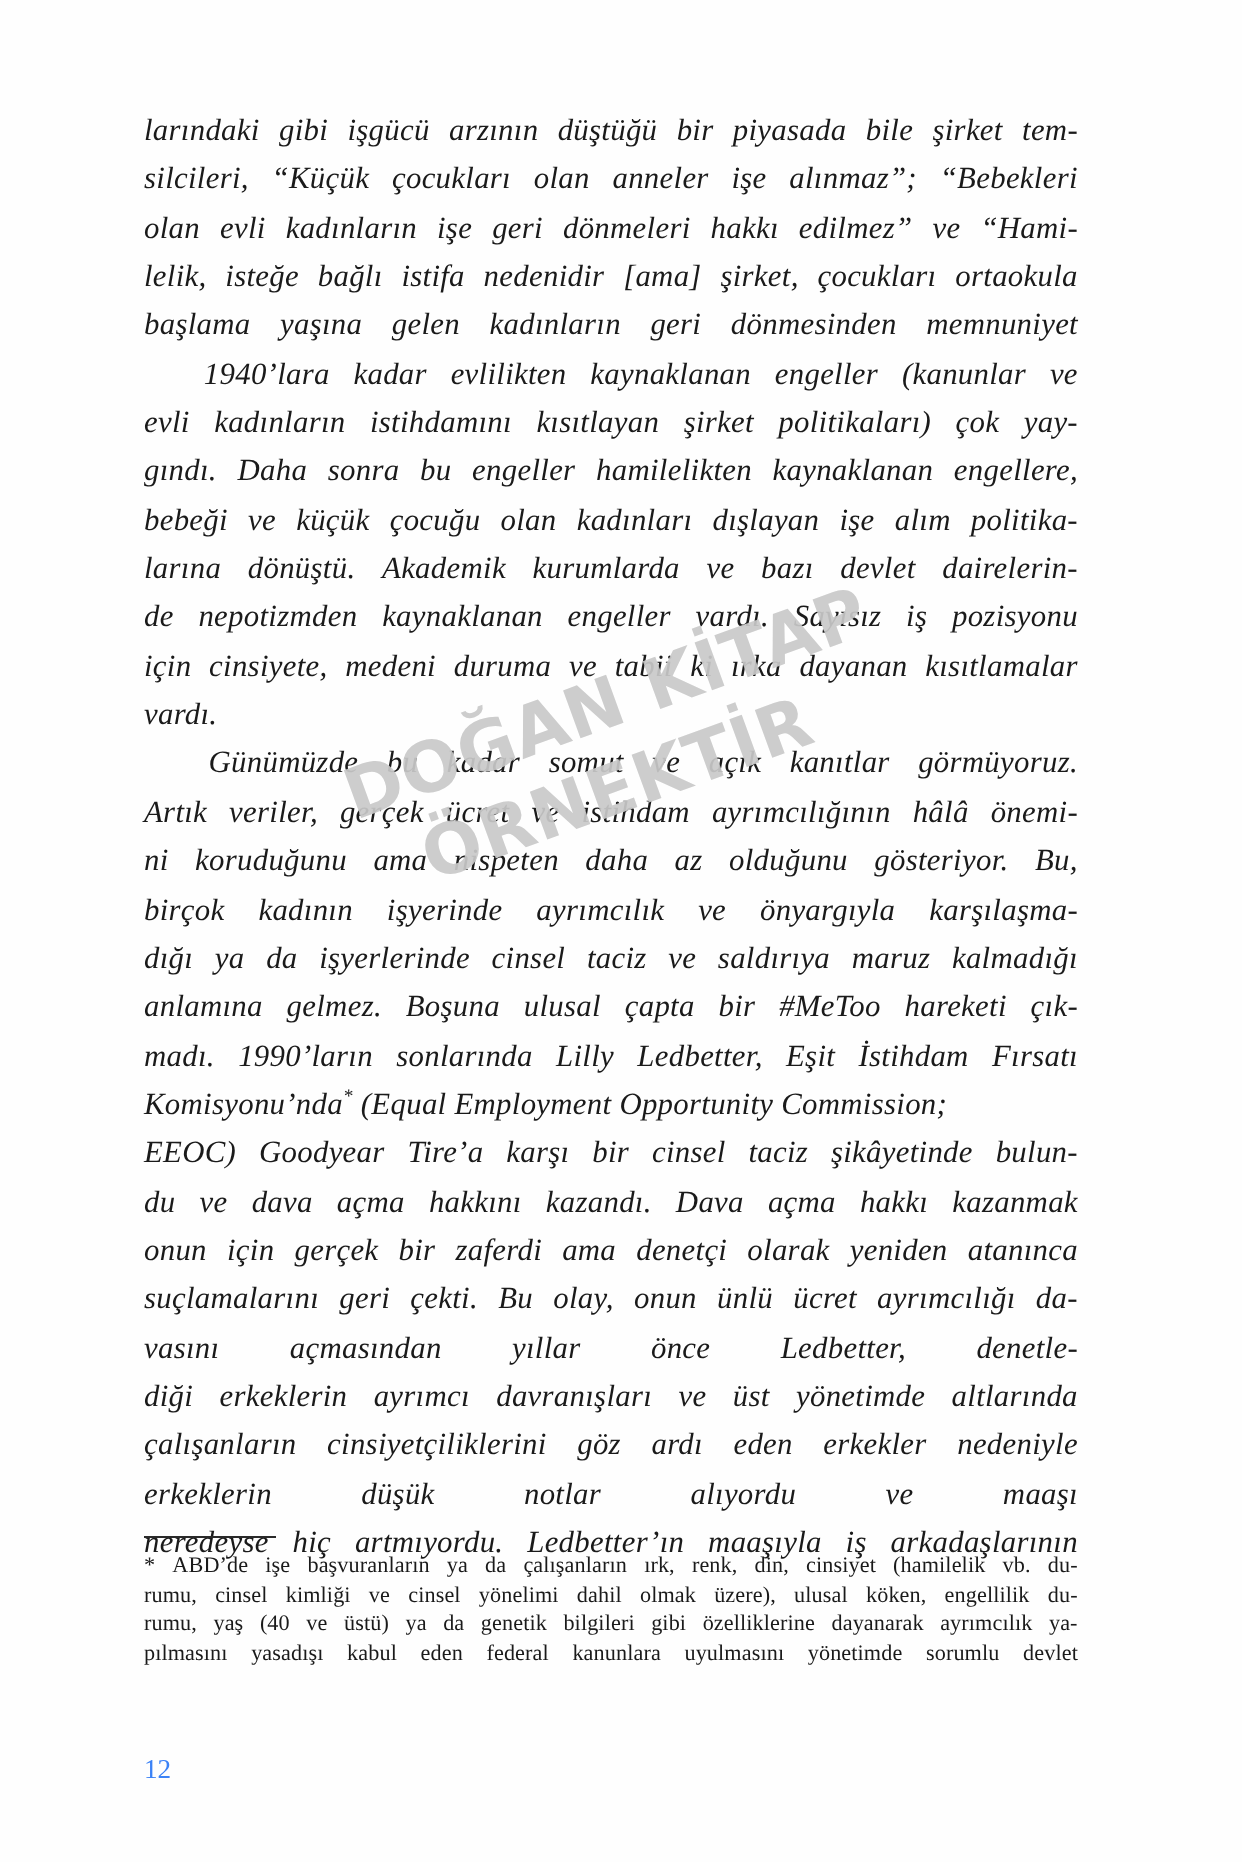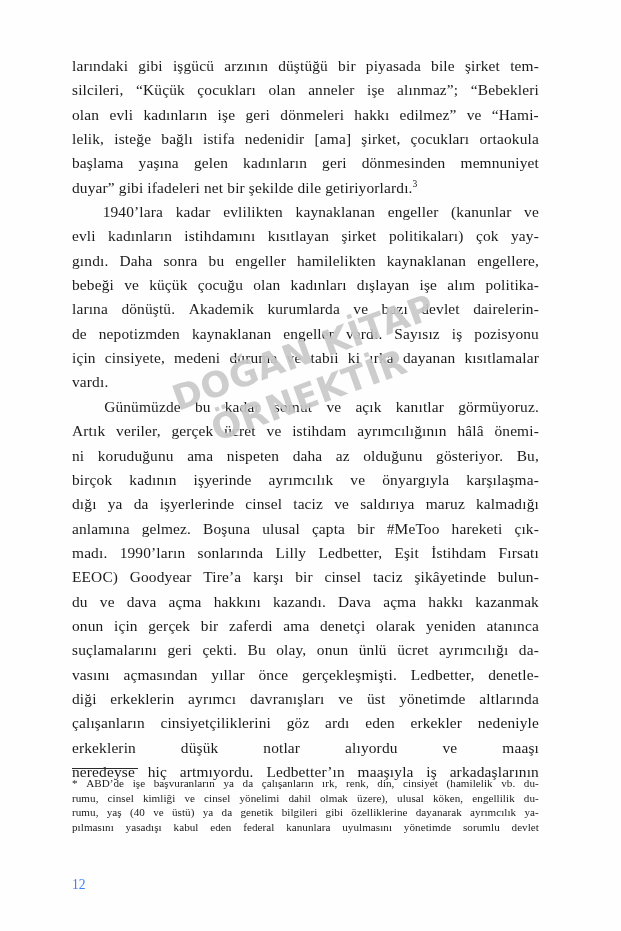--- a/index.html
+++ b/index.html
@@ -67,20 +67,21 @@
     margin: 0;
   }
 
   .ln {
     display: block;
     height: 24.35px;
     line-height: 24.35px;
     font-size: 15.4px;
     white-space: nowrap;
     letter-spacing: 0.01em;
+    font-style: italic;
   }
   
   .ln.just {
     display: flex;
     justify-content: space-between;
     white-space: pre;
   }
   .ln.just > span { white-space: pre; }
 
   sup {
@@ -139,45 +140,45 @@
     <div class="wm-line-2">ÖRNEKTİR</div>
   </div>
 
   <div id="textblock">
       <div class="para">
         <div class="ln just"><span>larındaki</span><span>gibi</span><span>işgücü</span><span>arzının</span><span>düştüğü</span><span>bir</span><span>piyasada</span><span>bile</span><span>şirket</span><span>tem-</span></div>
         <div class="ln just"><span>silcileri,</span><span>“Küçük</span><span>çocukları</span><span>olan</span><span>anneler</span><span>işe</span><span>alınmaz”;</span><span>“Bebekleri</span></div>
         <div class="ln just"><span>olan</span><span>evli</span><span>kadınların</span><span>işe</span><span>geri</span><span>dönmeleri</span><span>hakkı</span><span>edilmez”</span><span>ve</span><span>“Hami-</span></div>
         <div class="ln just"><span>lelik,</span><span>isteğe</span><span>bağlı</span><span>istifa</span><span>nedenidir</span><span>[ama]</span><span>şirket,</span><span>çocukları</span><span>ortaokula</span></div>
         <div class="ln just"><span>başlama</span><span>yaşına</span><span>gelen</span><span>kadınların</span><span>geri</span><span>dönmesinden</span><span>memnuniyet</span></div>
-        <div class="ln">duyar” gibi ifadeleri net bir şekilde dile getiriyorlardı.<sup>3</sup></div>
       </div>
       <div class="para">
         <div class="ln just"><span style="width: 18px; flex: 0 0 18px;"></span><span>1940’lara</span><span>kadar</span><span>evlilikten</span><span>kaynaklanan</span><span>engeller</span><span>(kanunlar</span><span>ve</span></div>
         <div class="ln just"><span>evli</span><span>kadınların</span><span>istihdamını</span><span>kısıtlayan</span><span>şirket</span><span>politikaları)</span><span>çok</span><span>yay-</span></div>
         <div class="ln just"><span>gındı.</span><span>Daha</span><span>sonra</span><span>bu</span><span>engeller</span><span>hamilelikten</span><span>kaynaklanan</span><span>engellere,</span></div>
         <div class="ln just"><span>bebeği</span><span>ve</span><span>küçük</span><span>çocuğu</span><span>olan</span><span>kadınları</span><span>dışlayan</span><span>işe</span><span>alım</span><span>politika-</span></div>
         <div class="ln just"><span>larına</span><span>dönüştü.</span><span>Akademik</span><span>kurumlarda</span><span>ve</span><span>bazı</span><span>devlet</span><span>dairelerin-</span></div>
         <div class="ln just"><span>de</span><span>nepotizmden</span><span>kaynaklanan</span><span>engeller</span><span>vardı.</span><span>Sayısız</span><span>iş</span><span>pozisyonu</span></div>
         <div class="ln just"><span>için</span><span>cinsiyete,</span><span>medeni</span><span>duruma</span><span>ve</span><span>tabii</span><span>ki</span><span>ırka</span><span>dayanan</span><span>kısıtlamalar</span></div>
         <div class="ln">vardı.</div>
       </div>
       <div class="para">
         <div class="ln just"><span style="width: 18px; flex: 0 0 18px;"></span><span>Günümüzde</span><span>bu</span><span>kadar</span><span>somut</span><span>ve</span><span>açık</span><span>kanıtlar</span><span>görmüyoruz.</span></div>
         <div class="ln just"><span>Artık</span><span>veriler,</span><span>gerçek</span><span>ücret</span><span>ve</span><span>istihdam</span><span>ayrımcılığının</span><span>hâlâ</span><span>önemi-</span></div>
         <div class="ln just"><span>ni</span><span>koruduğunu</span><span>ama</span><span>nispeten</span><span>daha</span><span>az</span><span>olduğunu</span><span>gösteriyor.</span><span>Bu,</span></div>
         <div class="ln just"><span>birçok</span><span>kadının</span><span>işyerinde</span><span>ayrımcılık</span><span>ve</span><span>önyargıyla</span><span>karşılaşma-</span></div>
         <div class="ln just"><span>dığı</span><span>ya</span><span>da</span><span>işyerlerinde</span><span>cinsel</span><span>taciz</span><span>ve</span><span>saldırıya</span><span>maruz</span><span>kalmadığı</span></div>
         <div class="ln just"><span>anlamına</span><span>gelmez.</span><span>Boşuna</span><span>ulusal</span><span>çapta</span><span>bir</span><span>#MeToo</span><span>hareketi</span><span>çık-</span></div>
         <div class="ln just"><span>madı.</span><span>1990’ların</span><span>sonlarında</span><span>Lilly</span><span>Ledbetter,</span><span>Eşit</span><span>İstihdam</span><span>Fırsatı</span></div>
+        <div class="ln">Komisyonu’nda<sup>*</sup> (Equal Employment Opportunity Commission;</div>
         <div class="ln just"><span>EEOC)</span><span>Goodyear</span><span>Tire’a</span><span>karşı</span><span>bir</span><span>cinsel</span><span>taciz</span><span>şikâyetinde</span><span>bulun-</span></div>
         <div class="ln just"><span>du</span><span>ve</span><span>dava</span><span>açma</span><span>hakkını</span><span>kazandı.</span><span>Dava</span><span>açma</span><span>hakkı</span><span>kazanmak</span></div>
         <div class="ln just"><span>onun</span><span>için</span><span>gerçek</span><span>bir</span><span>zaferdi</span><span>ama</span><span>denetçi</span><span>olarak</span><span>yeniden</span><span>atanınca</span></div>
         <div class="ln just"><span>suçlamalarını</span><span>geri</span><span>çekti.</span><span>Bu</span><span>olay,</span><span>onun</span><span>ünlü</span><span>ücret</span><span>ayrımcılığı</span><span>da-</span></div>
-        <div class="ln just"><span>vasını</span><span>açmasından</span><span>yıllar</span><span>önce</span><span>gerçekleşmişti.</span><span>Ledbetter,</span><span>denetle-</span></div>
+        <div class="ln just"><span>vasını</span><span>açmasından</span><span>yıllar</span><span>önce</span><span>Ledbetter,</span><span>denetle-</span></div>
         <div class="ln just"><span>diği</span><span>erkeklerin</span><span>ayrımcı</span><span>davranışları</span><span>ve</span><span>üst</span><span>yönetimde</span><span>altlarında</span></div>
         <div class="ln just"><span>çalışanların</span><span>cinsiyetçiliklerini</span><span>göz</span><span>ardı</span><span>eden</span><span>erkekler</span><span>nedeniyle</span></div>
         <div class="ln just"><span>erkeklerin</span><span>düşük</span><span>notlar</span><span>alıyordu</span><span>ve</span><span>maaşı</span></div>
         <div class="ln just"><span>neredeyse</span><span>hiç</span><span>artmıyordu.</span><span>Ledbetter’ın</span><span>maaşıyla</span><span>iş</span><span>arkadaşlarının</span></div>
       </div>
     </div>
 
   <div id="footnote">
     <div id="fn-rule"></div>
     <div id="fn-lines">

